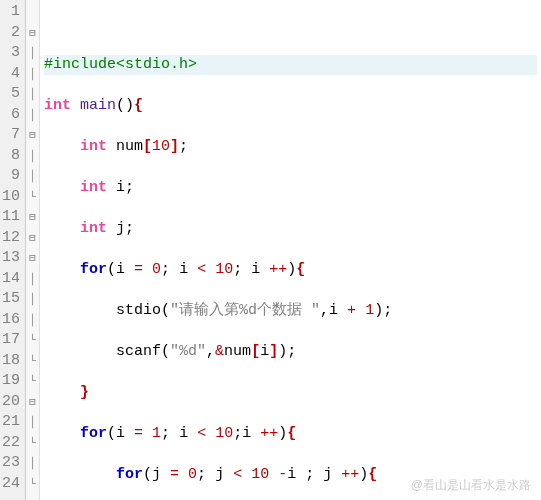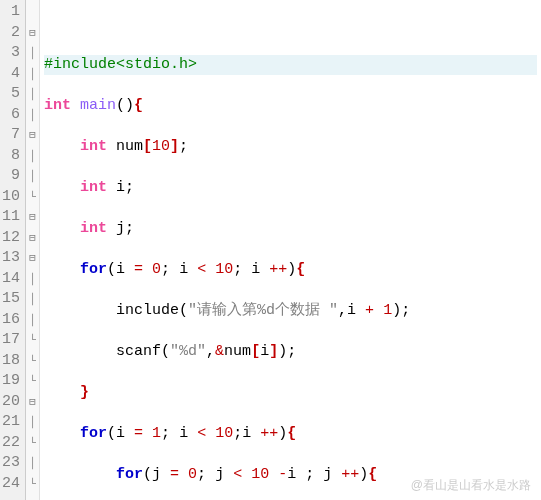--- a/index.html
+++ b/index.html
@@ -46,21 +46,21 @@
   .line { height: 20.5px; }
   .hl-line { background: #e8f4f8; margin-top: 32px; }
   .kw { color: #0000cc; font-weight: bold; }
   .type { color: #ec4899; font-weight: bold; }
   .num { color: #c00000; }
   .op { color: #c00000; }
   .str { color: #808080; }
   .cmt { color: #008080; }
   .pp { color: #008000; }
   .br { color: #c00000; font-weight: bold; }
-  .fn { color: #8b5cf6; }
+  .fn { color: #4c1d95; }
   .watermark {
     position: absolute;
     bottom: 6px;
     right: 10px;
     color: #ccc;
     font-size: 12px;
     font-family: sans-serif;
   }
 </style>
 </head>
@@ -119,21 +119,21 @@
       <div class="line">│</div>
       <div class="line">└</div>
     </div>
   <div class="code">
 <div class="line hl-line"><span class="pp">#include</span><span class="pp">&lt;stdio.h&gt;</span></div>
 <div class="line"><span class="type">int</span><span class="fn"> main</span><span>()</span><span class="br">{</span></div>
 <div class="line"><span>    </span><span class="type">int</span><span> num</span><span class="br">[</span><span class="num">10</span><span class="br">]</span><span>;</span></div>
 <div class="line"><span>    </span><span class="type">int</span><span> i</span><span>;</span></div>
 <div class="line"><span>    </span><span class="type">int</span><span> j</span><span>;</span></div>
 <div class="line"><span>    </span><span class="kw">for</span><span>(i </span><span class="op">=</span><span> </span><span class="num">0</span><span>;</span><span> i </span><span class="op">&lt;</span><span> </span><span class="num">10</span><span>;</span><span> i </span><span class="op">++</span><span>)</span><span class="br">{</span></div>
-<div class="line"><span>        </span><span>include</span><span>(</span><span class="str">"请输入第%d个数据 "</span><span>,</span><span>i </span><span class="op">+</span><span> </span><span class="num">1</span><span>)</span><span>;</span></div>
+<div class="line"><span>        </span><span>stdio</span><span>(</span><span class="str">"请输入第%d个数据 "</span><span>,</span><span>i </span><span class="op">+</span><span> </span><span class="num">1</span><span>)</span><span>;</span></div>
 <div class="line"><span>        </span><span>scanf</span><span>(</span><span class="str">"%d"</span><span>,</span><span class="op">&amp;</span><span>num</span><span class="br">[</span><span>i</span><span class="br">]</span><span>)</span><span>;</span></div>
 <div class="line"><span>    </span><span class="br">}</span></div>
 <div class="line"><span>    </span><span class="kw">for</span><span>(i </span><span class="op">=</span><span> </span><span class="num">1</span><span>;</span><span> i </span><span class="op">&lt;</span><span> </span><span class="num">10</span><span>;</span><span>i </span><span class="op">++</span><span>)</span><span class="br">{</span></div>
 <div class="line"><span>        </span><span class="kw">for</span><span>(j </span><span class="op">=</span><span> </span><span class="num">0</span><span>;</span><span> j </span><span class="op">&lt;</span><span> </span><span class="num">10</span><span> </span><span class="op">-</span><span>i </span><span>;</span><span> j </span><span class="op">++</span><span>)</span><span class="br">{</span></div>
 
 
 
 
 
 

